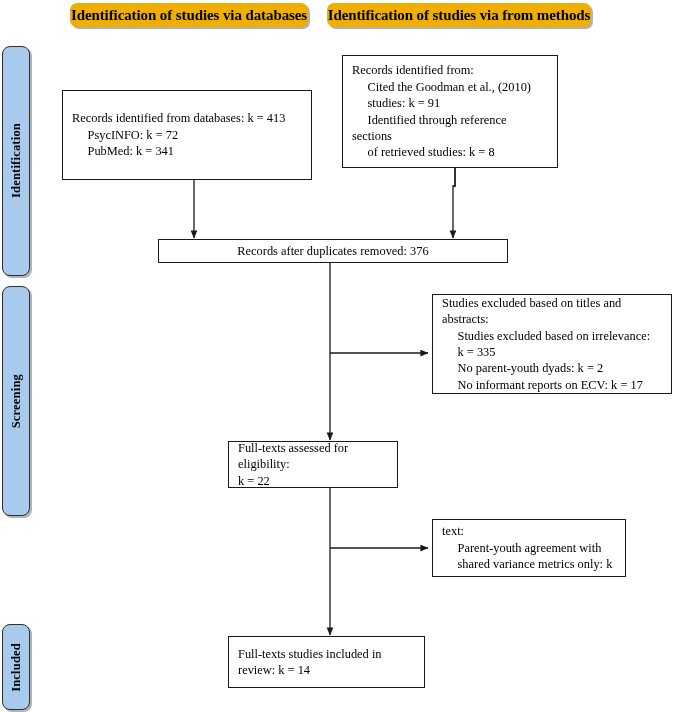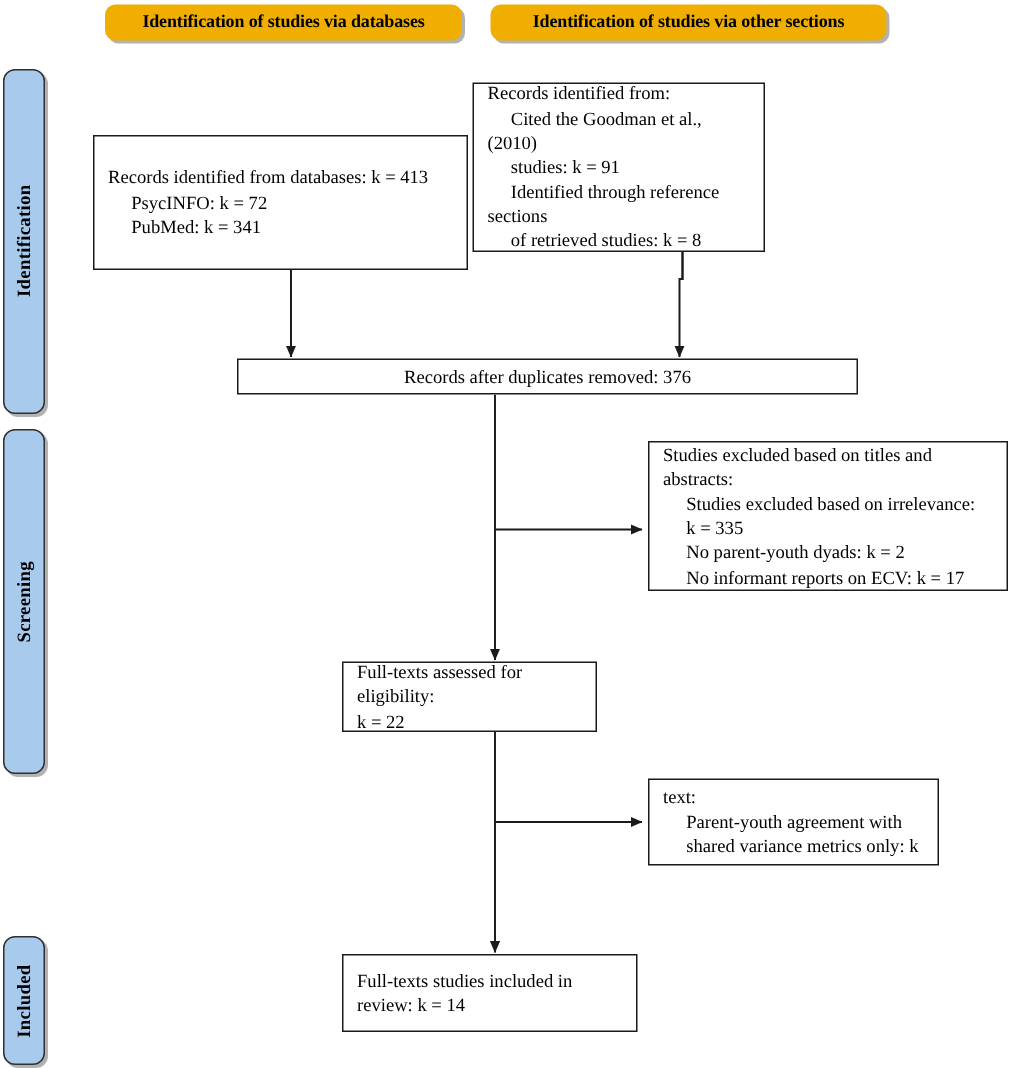--- a/index.html
+++ b/index.html
@@ -24,21 +24,21 @@
     position: absolute;
     background: #efae00;
     border-radius: 7px;
     box-shadow: 2px 2px 0 rgba(0,0,0,0.30);
     display: flex;
     align-items: center;
     justify-content: center;
     text-align: center;
     font-family: "Liberation Serif", serif;
     font-weight: bold;
-    font-size: 12px;
+    font-size: 15px;
     color: #000000;
     line-height: 1.1;
     letter-spacing: -0.1px;
   }
 
   
   .phase {
     position: absolute;
     background: #a8cbed;
     border: 1px solid #2f2f2f;
@@ -115,48 +115,48 @@
 
     <line x1="330" y1="488" x2="330" y2="635" stroke="#1a1a1a" stroke-width="1.3" marker-end="url(#ah)"></line>
 
     <line x1="330" y1="548" x2="428" y2="548" stroke="#1a1a1a" stroke-width="1.3" marker-end="url(#ah)"></line>
   </svg>
 
   <div class="hdr" style="left:70px; top:3px; width:238px; height:24px;">
     <span>Identification of studies via databases</span>
   </div>
   <div class="hdr" style="left:327px; top:3px; width:264px; height:24px;">
-    <span>Identification of studies via other sections</span>
+    <span>Identification of studies via from methods</span>
   </div>
 
   <div class="phase" style="left:2px; top:46px; width:26px; height:228px;">
     <span>Identification</span>
   </div>
   <div class="phase" style="left:2px; top:286px; width:26px; height:228px;">
     <span>Screening</span>
   </div>
   <div class="phase" style="left:2px; top:624px; width:26px; height:84px;">
     <span>Included</span>
   </div>
 
   <div class="box vcenter" style="left:62px; top:66px; width:250px; height:90px;margin-top:24px;">
     <span class="txt">Records identified from databases: k = 413
      PsycINFO: k = 72
      PubMed: k = 341</span>
   </div>
 
-  <div class="box vcenter" style="left:315px; top:55px; width:195px; height:113px;">
+  <div class="box vcenter" style="left:342px; top:55px; width:216px; height:113px;">
     <span class="txt">Records identified from:
      Cited the Goodman et al., (2010)
      studies: k = 91
      Identified through reference sections
      of retrieved studies: k = 8</span>
   </div>
 
-  <div class="box vcenter center-text" style="left:158px; top:239px; width:414px; height:24px;">
+  <div class="box vcenter center-text" style="left:158px; top:239px; width:350px; height:24px;">
     <span class="txt">Records after duplicates removed: 376</span>
   </div>
 
   <div class="box vcenter" style="left:432px; top:294px; width:240px; height:100px;">
     <span class="txt">Studies excluded based on titles and
 abstracts:
      Studies excluded based on irrelevance:
      k = 335
      No parent-youth dyads: k = 2
      No informant reports on ECV: k = 17</span>

